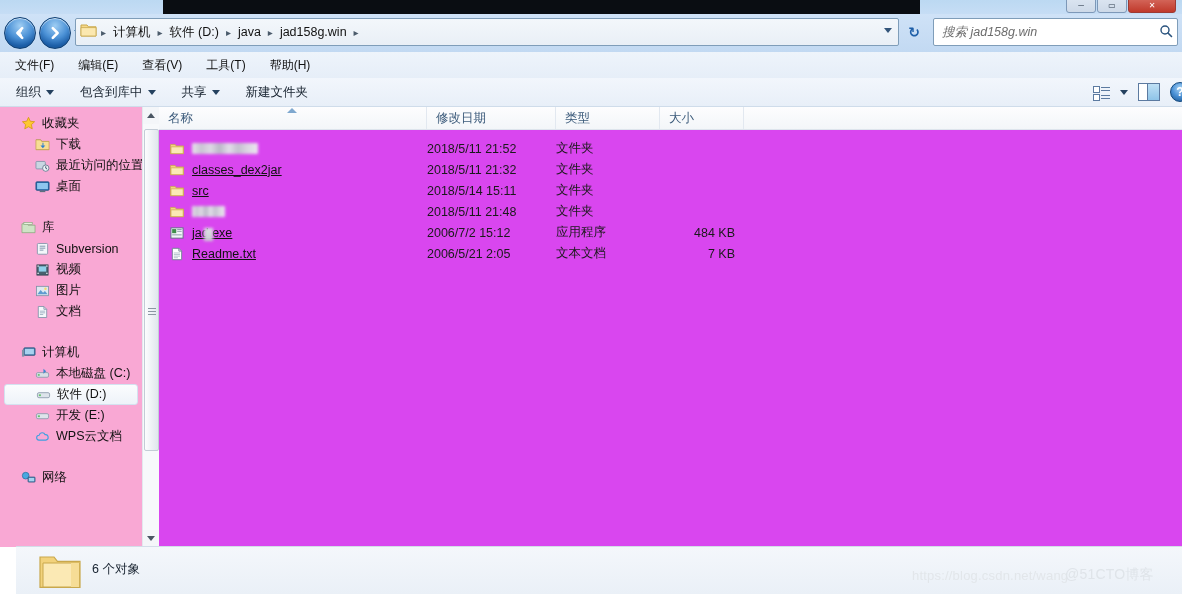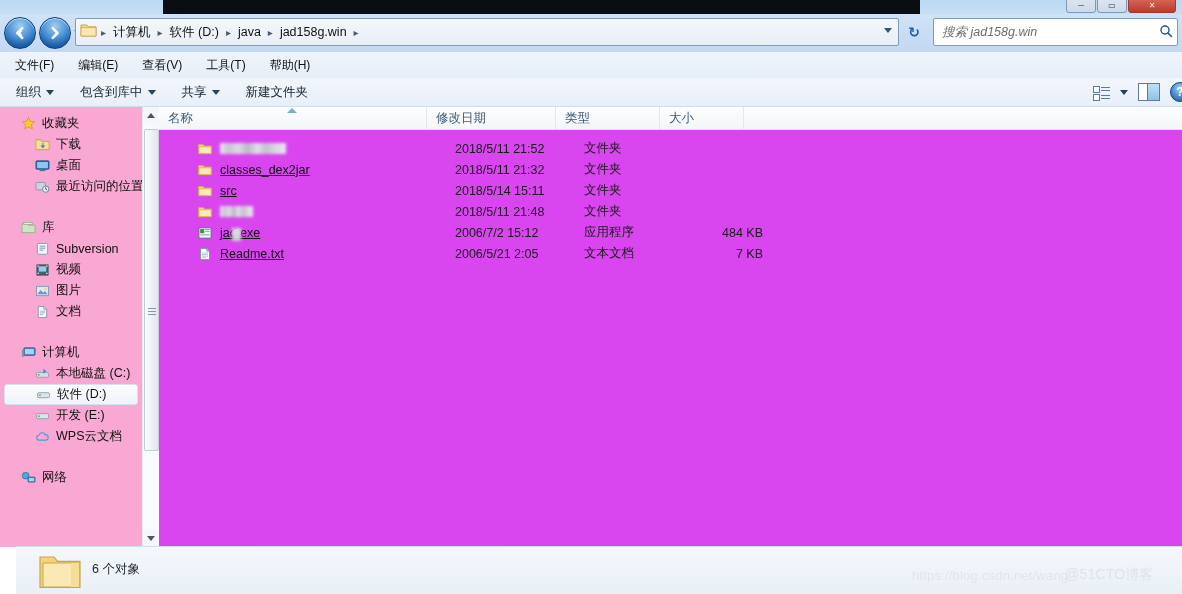--- a/index.html
+++ b/index.html
@@ -265,36 +265,36 @@
                 <path d="M1 2 h5 l1.2 1.6 H15 v9 H1 Z" fill="#f3d display"></path>
                 <path d="M1 2 h5 l1.2 1.6 H15 v9 H1 Z" fill="#f7dd94" stroke="#c9a84c" stroke-width=".8"></path>
                 <path d="M9 5 v3 h2 l-2.6 3 L5.8 8 H8 V5 Z" fill="#2d7fd0"></path>
               </svg>
           </span>
           <span>下载</span>
         </div>
         <div class="navitem child">
           <span class="ico">
             <svg width="15" height="14" viewBox="0 0 16 15">
+                <rect x="1" y="2.6" width="10" height="8" rx="1" fill="#c9d6e2" stroke="#7f93a8" stroke-width=".9"></rect>
+                <circle cx="11.5" cy="9.8" r="3.4" fill="#eef3f8" stroke="#5f7489" stroke-width=".9"></circle>
+                <path d="M11.5 7.8 v2.1 l1.5 .9" stroke="#2f4a63" stroke-width="1" fill="none"></path>
+              </svg>
+          </span>
+          <span>最近访问的位置</span>
+        </div>
+        <div class="navitem child">
+          <span class="ico">
+            <svg width="15" height="14" viewBox="0 0 16 15">
                 <rect x="1" y="2" width="14" height="9" rx="1" fill="#2b6fae" stroke="#1d4f80" stroke-width=".9"></rect>
                 <rect x="2.2" y="3.2" width="11.6" height="6.6" fill="#8ec6ef"></rect>
                 <rect x="5" y="11.4" width="6" height="1.6" fill="#5d6f80"></rect>
               </svg>
           </span>
           <span>桌面</span>
-        </div>
-        <div class="navitem child">
-          <span class="ico">
-            <svg width="15" height="14" viewBox="0 0 16 15">
-                <rect x="1" y="2.6" width="10" height="8" rx="1" fill="#c9d6e2" stroke="#7f93a8" stroke-width=".9"></rect>
-                <circle cx="11.5" cy="9.8" r="3.4" fill="#eef3f8" stroke="#5f7489" stroke-width=".9"></circle>
-                <path d="M11.5 7.8 v2.1 l1.5 .9" stroke="#2f4a63" stroke-width="1" fill="none"></path>
-              </svg>
-          </span>
-          <span>最近访问的位置</span>
         </div>
       </div>
 
       <div class="gap"></div>
 
       <div class="navgroup">
         <div class="navitem root">
           <span class="ico">
             <svg width="15" height="14" viewBox="0 0 16 15">
                 <path d="M1 3 h5.4 l1.1 1.5 H15 v8 H1 Z" fill="#cfe3c6" stroke="#87a87c" stroke-width=".8"></path>
@@ -444,21 +444,21 @@
           <span>修改日期</span>
         </div>
         <div class="col" style="left:397px;width:104px;">
           <span>类型</span>
         </div>
         <div class="col" style="left:501px;width:84px;">
           <span>大小</span>
         </div>
       </div>
 
-      <div class="rows" style="padding-top:8px;margin-left:28px;">
+      <div class="rows" style="padding-top:8px;">
 
         <div class="row">
           <div class="cell-name">
             <span class="fi">
               <svg width="16" height="14" viewBox="0 0 16 15">
                   <path d="M1 2.6 h5 l1.2 1.6 H15 v8.4 H1 Z" fill="#f3d37f" stroke="#c9a84c" stroke-width=".8"></path>
                   <path d="M1.6 5.2 h13 v7.2 H1.6 Z" fill="#fbe9b4" stroke="#c9a84c" stroke-width=".7"></path>
                 </svg>
             </span>
             <span class="blurname" style="width:66px;"></span>

